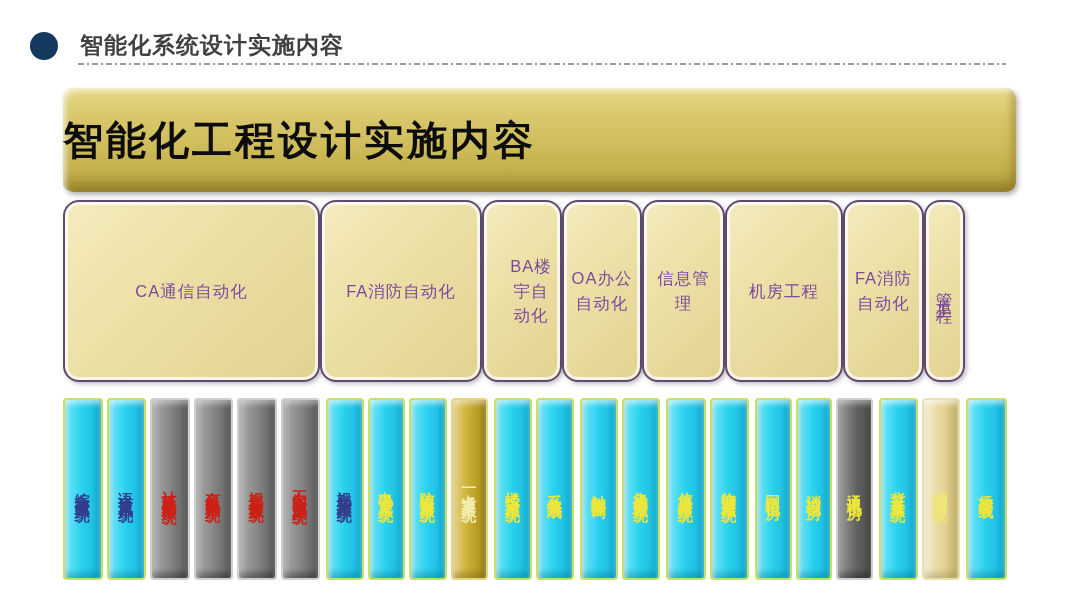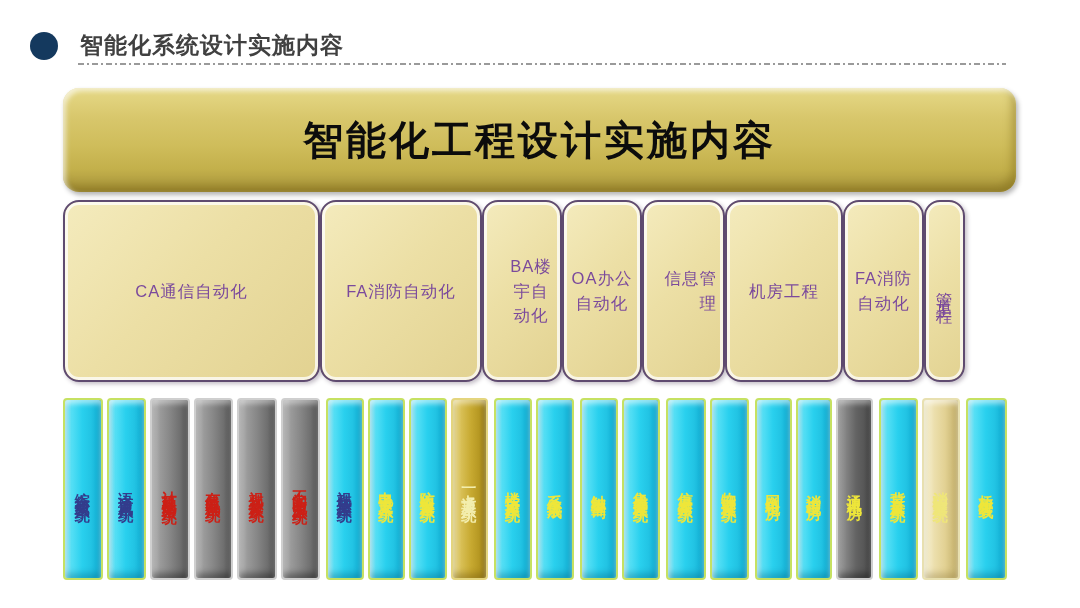--- a/index.html
+++ b/index.html
@@ -17,26 +17,26 @@
     position:absolute;left:80px;top:30px;
     font-size:23px;font-weight:bold;color:#404040;letter-spacing:1px;white-space:nowrap;
   }
   .hdr-rule{
     position:absolute;left:78px;top:63px;width:928px;height:2px;
     background:repeating-linear-gradient(90deg,#9a9a9a 0 6px,transparent 6px 9px,#9a9a9a 9px 11px,transparent 11px 14px);
   }
   
   .banner{
     position:absolute;left:63px;top:88px;width:953px;height:104px;
-    border-radius:16px;
+    border-radius:10px;
     background:linear-gradient(180deg,#e6d987 0%,#d8c76c 28%,var(--c-banner,#cfbd5b) 55%,#c3b04b 78%,#a6923a 100%);
     box-shadow:inset 3px 3px 5px rgba(255,255,255,.65),
                inset -4px -6px 8px rgba(110,90,10,.40),
                2px 3px 5px rgba(0,0,0,.30);
-    display:flex;align-items:center;justify-content:center;
+    display:flex;align-items:center;
   }
   .banner-label{
     font-size:40px;font-weight:bold;color:#0c0c0c;letter-spacing:3px;white-space:nowrap;
   }
   
   .cat-row{
     position:absolute;left:63px;top:200px;width:944px;height:182px;
     display:flex;gap:0;
   }
   .cat-box{
@@ -116,21 +116,21 @@
     </div>
     <div class="cat-box" style="flex: 0 0 162px;">
       <span class="cat-label">FA消防自动化</span>
     </div>
     <div class="cat-box" style="flex: 0 0 80px; padding-left: 24px;">
       <span class="cat-label">BA楼宇自动化</span>
     </div>
     <div class="cat-box" style="flex: 0 0 80px;">
       <span class="cat-label">OA办公自动化</span>
     </div>
-    <div class="cat-box" style="flex: 0 0 83px; text-align: right;">
+    <div class="cat-box" style="flex: 0 0 83px;">
       <span class="cat-label">信息管理</span>
     </div>
     <div class="cat-box" style="flex: 0 0 118px;">
       <span class="cat-label">机房工程</span>
     </div>
     <div class="cat-box" style="flex: 0 0 81px; justify-content: center;">
       <span class="cat-label">FA消防自动化</span>
     </div>
     <div class="cat-box vert" style="flex: 0 0 41px;">
       <span class="cat-label">管道工程</span>

